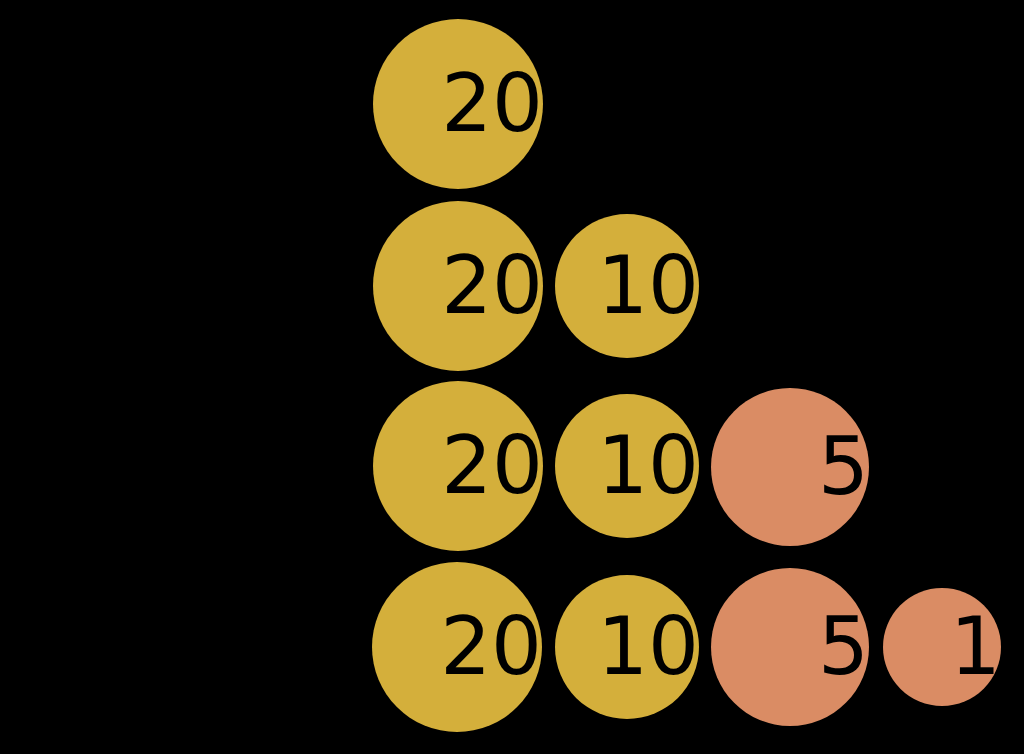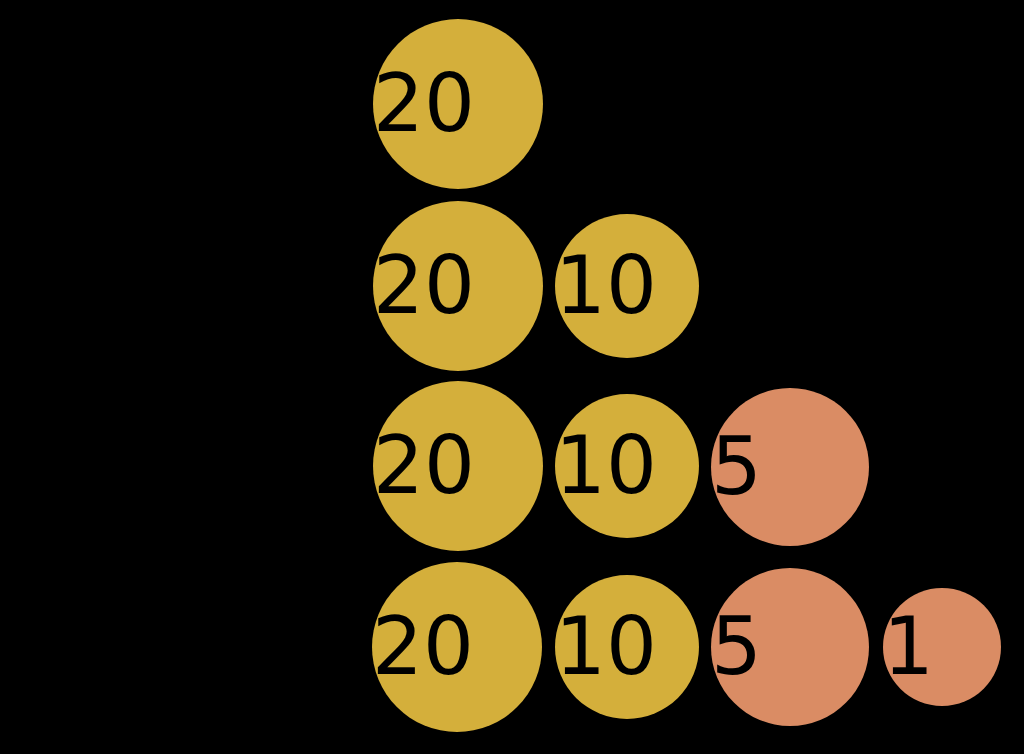--- a/index.html
+++ b/index.html
@@ -13,21 +13,21 @@
     height: 754px;
     background: #000000;
     overflow: hidden;
     font-family: "DejaVu Sans", sans-serif;
   }
   .coin {
     position: absolute;
     border-radius: 50%;
     display: flex;
     align-items: center;
-    justify-content: flex-start;
+    justify-content: flex-end;
   }
   .coin span {
     font-size: 80px;
     line-height: 1;
     color: #000000;
     user-select: none;
   }
 </style>
 </head>
 <body>

